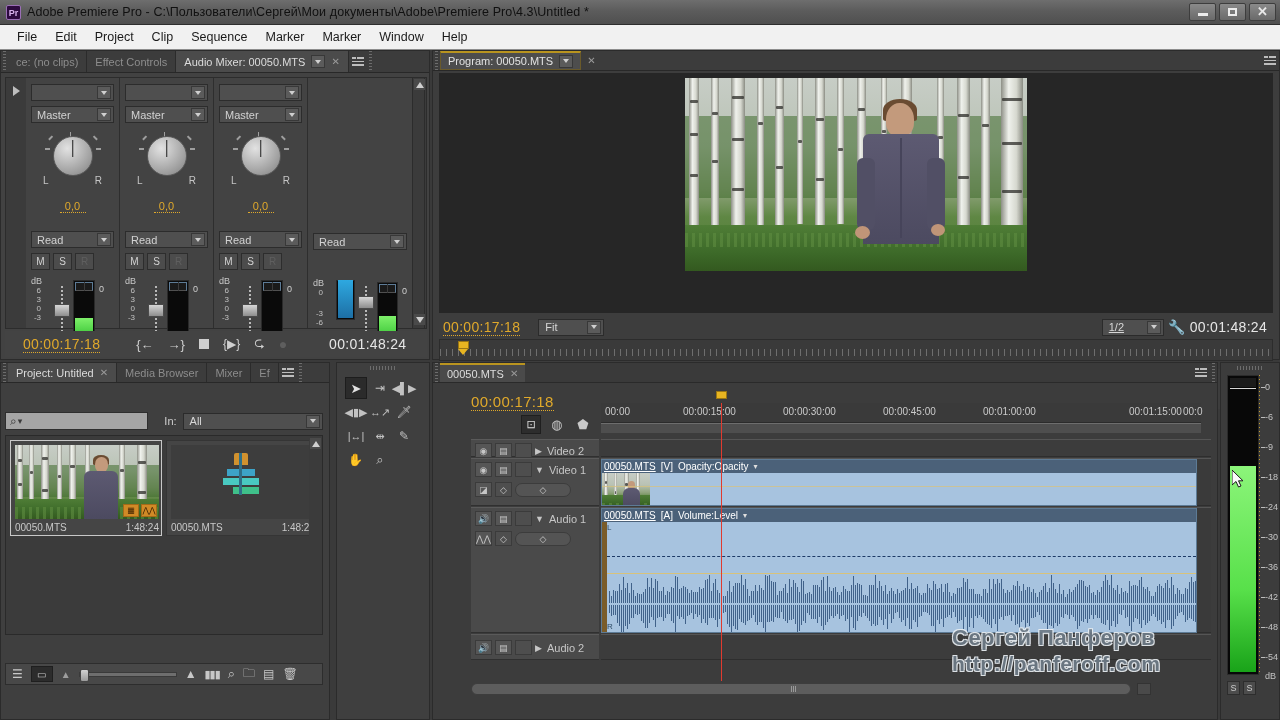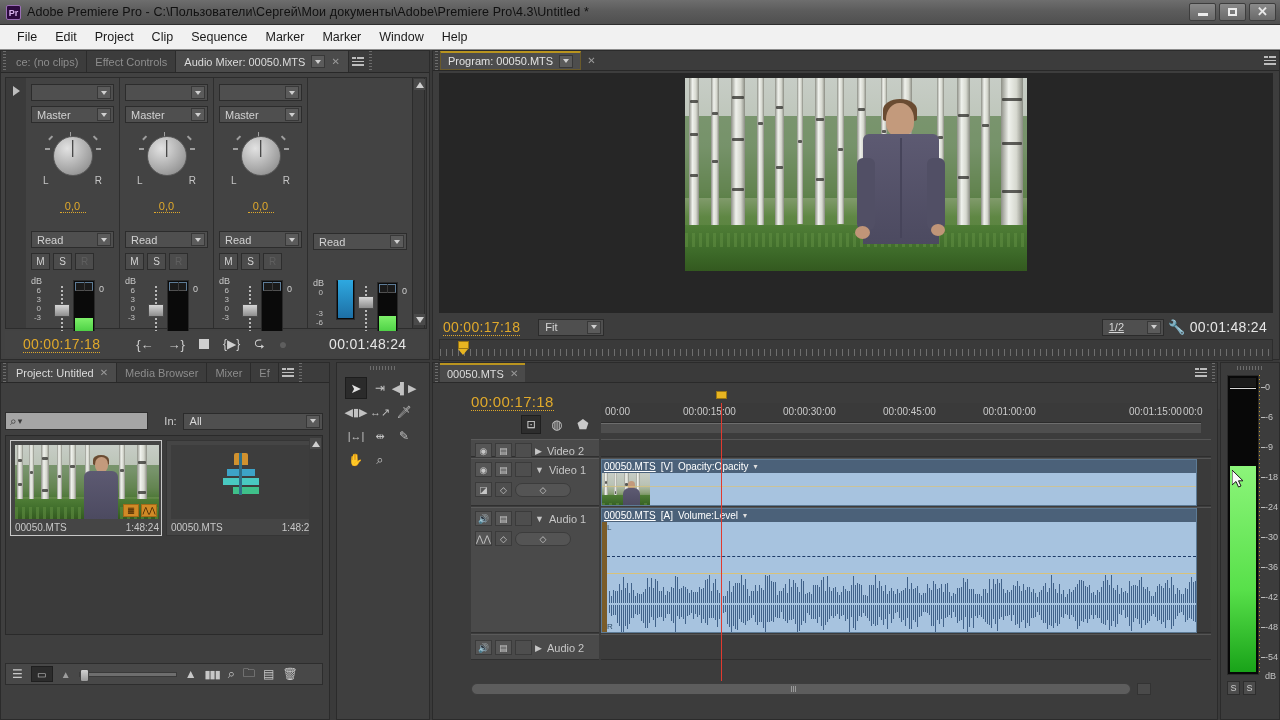--- a/index.html
+++ b/index.html
@@ -1702,13 +1702,15 @@
     <div class="mbtn">S</div>
     <div class="mbtn">S</div>
   </div>
 </div>
 
 <svg id="cursor-arrow" viewBox="0 0 12 19">
   <polygon points="0,0 0,15 4,11.5 6.5,17 9,16 6.5,10.8 11,10.8" fill="#fafafa" stroke="#1c1c1c" stroke-width="1"></polygon>
 </svg>
 
 <div id="watermark">
+  <div class="wm-line">Сергей Панферов</div>
+  <div class="wm-line b">http://panferoff.com</div>
 </div>
 
 </body></html>

